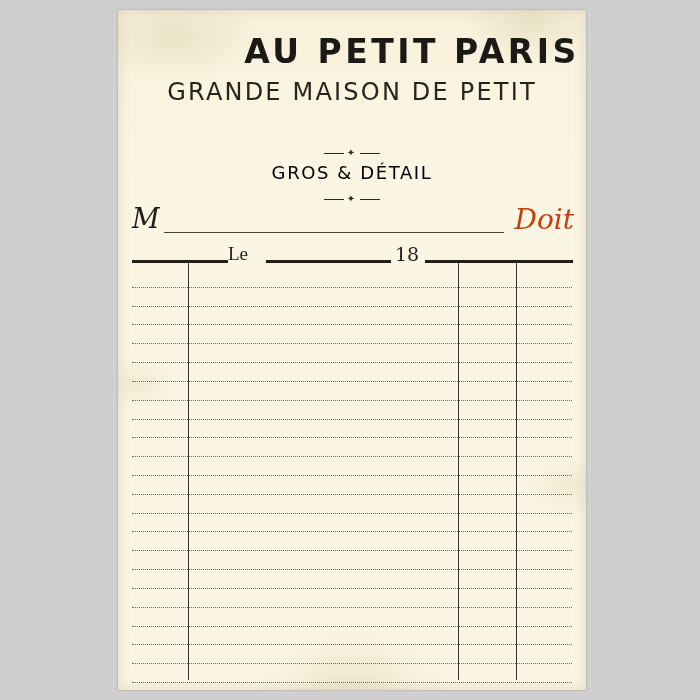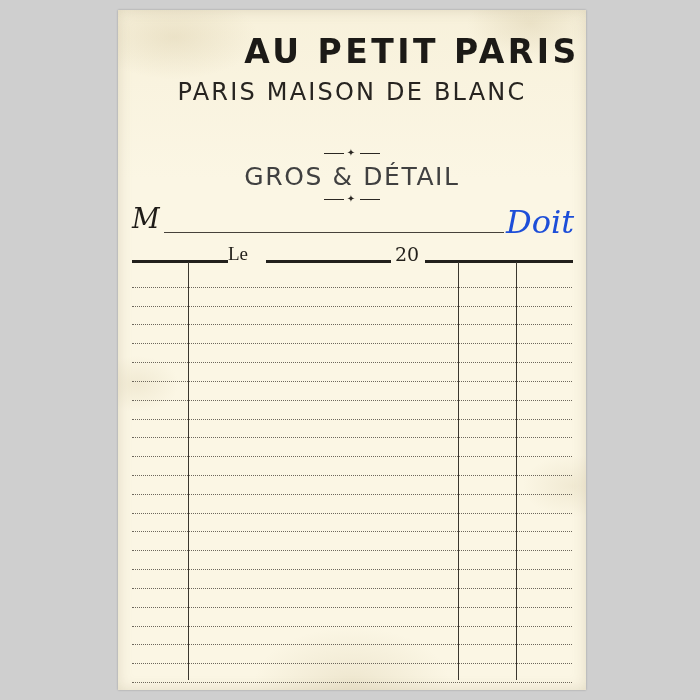--- a/index.html
+++ b/index.html
@@ -119,44 +119,44 @@
   .orn1 { top: 136px; }
   .orn2 { top: 182px; }
 
   .gros {
     position: absolute;
     top: 152px;
     left: 0;
     width: 100%;
     text-align: center;
     font-family: "DejaVu Sans", sans-serif;
-    font-size: 25px;
+    font-size: 18px;
     letter-spacing: 1.6px;
-    color: #404040;
+    color: #000000;
   }
 
   
   .m-label {
     position: absolute;
     left: 14px;
     top: 193px;
     font-family: "DejaVu Serif", serif;
     font-style: italic;
     font-size: 27px;
     color: #1f1c18;
   }
 
   .doit-label {
     position: absolute;
     right: 12px;
     top: 193px;
     font-family: "DejaVu Serif", serif;
     font-style: italic;
-    font-size: 32px;
-    color: #1d4ed8;
+    font-size: 28px;
+    color: #c2410c;
     margin-left: 18px;
   }
 
   .m-rule {
     position: absolute;
     left: 46px;
     top: 222px;
     width: 340px;
     border-bottom: 1px solid #46413a;
   }
@@ -229,39 +229,39 @@
 </head>
 <body>
 
 <div id="page">
 
   <div class="paper">
     <div class="paper-inner">
 
       <div class="title">AU PETIT PARIS</div>
 
-      <div class="subtitle">PARIS MAISON DE BLANC</div>
+      <div class="subtitle">GRANDE MAISON DE PETIT</div>
 
 
       <div class="orn orn1">
         <span class="bar"></span><span class="star">✦</span><span class="bar"></span>
       </div>
 
       <div class="gros">GROS &amp; DÉTAIL</div>
 
       <div class="orn orn2">
         <span class="bar"></span><span class="star">✦</span><span class="bar"></span>
       </div>
 
       <div class="m-label">M</div>
       <div class="m-rule"></div>
       <div class="doit-label">Doit</div>
 
       <div class="le-label">Le</div>
-      <div class="year-label">20</div>
+      <div class="year-label">18</div>
 
       <div class="thick-rule tr1"></div>
       <div class="thick-rule tr2"></div>
       <div class="thick-rule tr3"></div>
 
       <div class="rows" id="rows">
           <div class="dotrow" style="top: 19px;"></div>
           <div class="dotrow" style="top: 38px;"></div>
           <div class="dotrow" style="top: 56px;"></div>
           <div class="dotrow" style="top: 75px;"></div>

